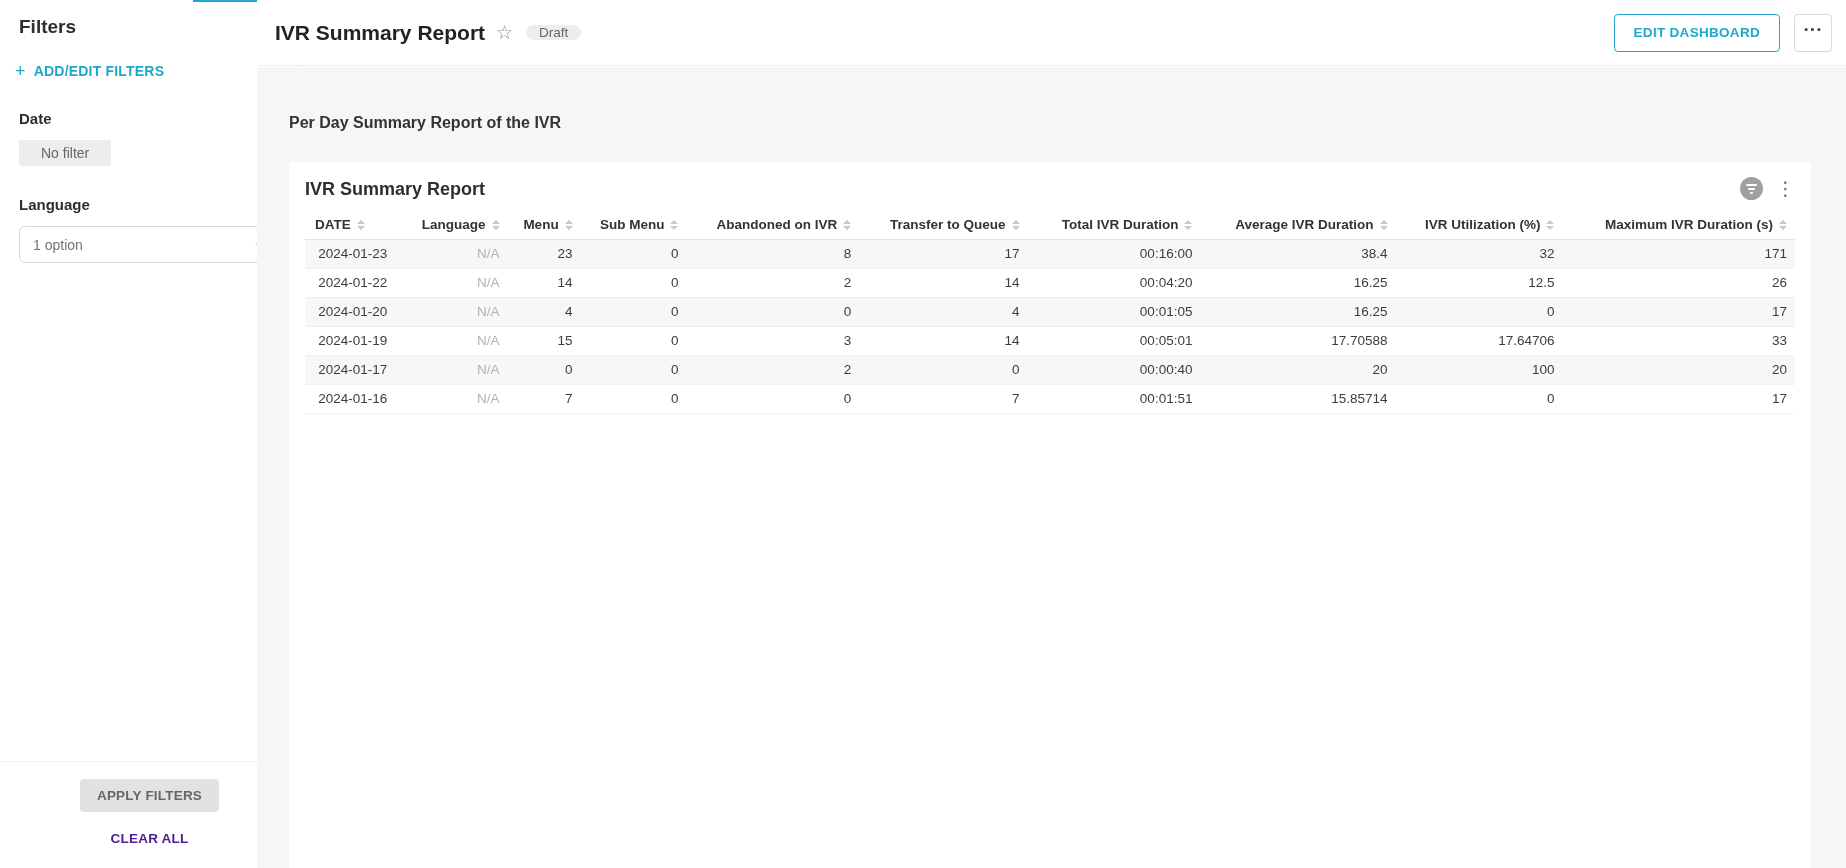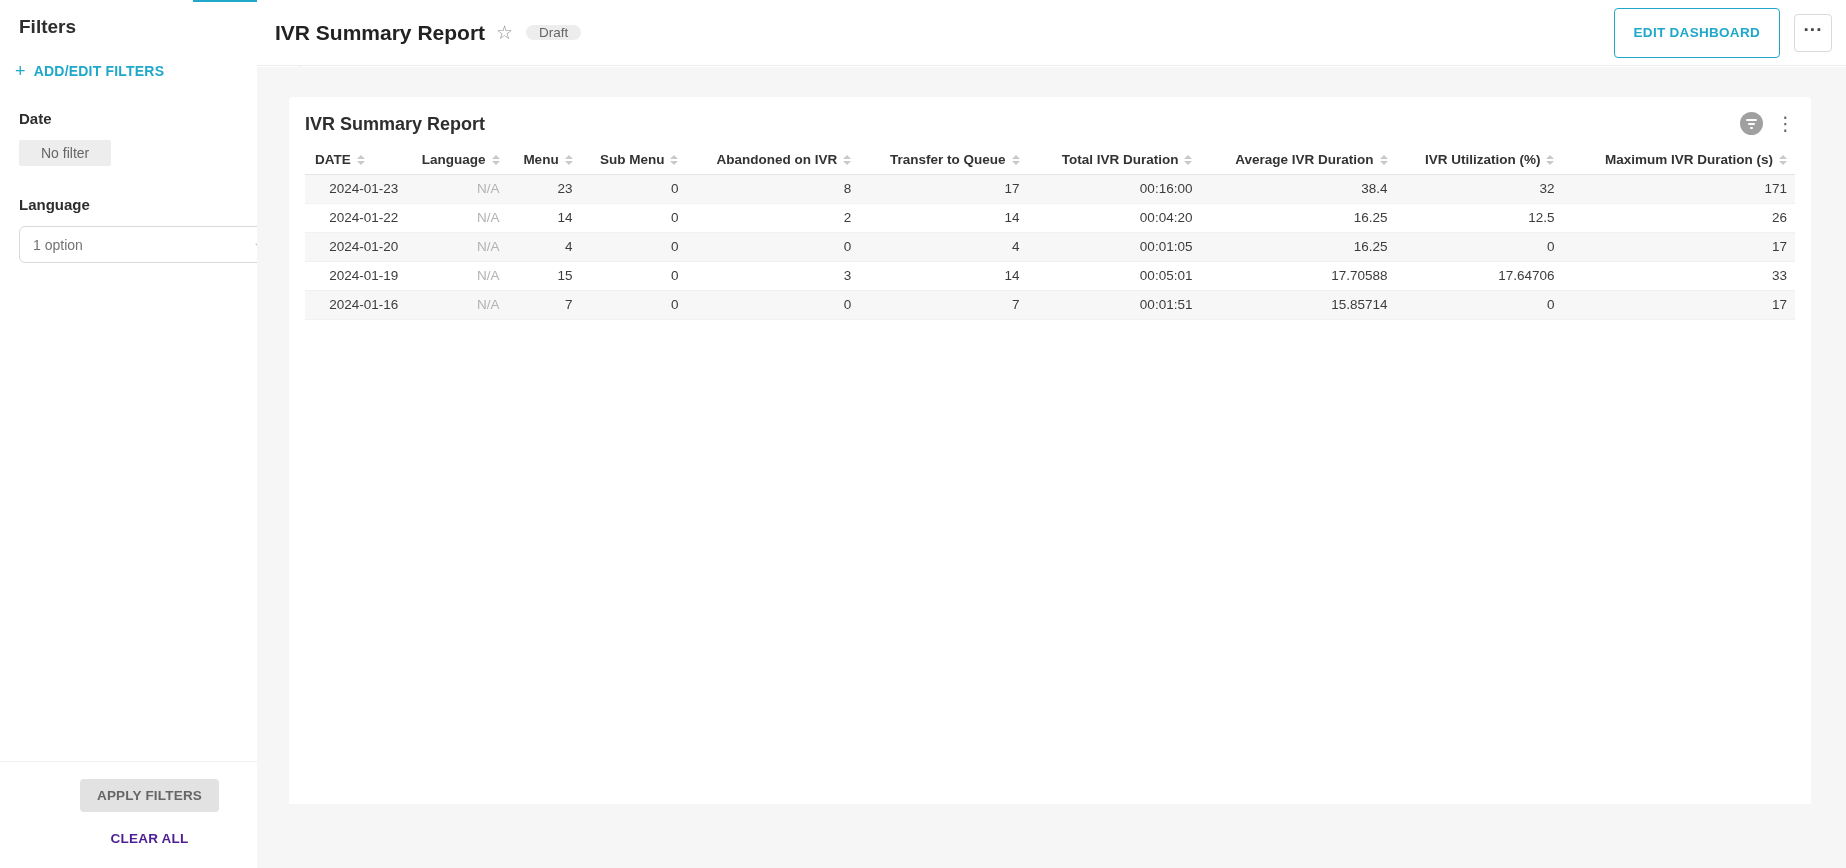--- a/index.html
+++ b/index.html
@@ -93,21 +93,21 @@
     margin-left: 13px;
     background: #ededed; color: #666;
     font-size: 13.5px; padding: 0 13px; border-radius: 13px;
   }
   .header-spacer { flex: 1; }
   .edit-dash-btn {
     background: #fff; color: #1fa8c9;
     border: 1px solid #1fa8c9; border-radius: 4px;
     font-family: inherit;
     font-size: 13.5px; font-weight: 700; letter-spacing: 0.3px;
-    height: 50px; padding: 0 19px; cursor: pointer;
+    height: 38px; padding: 0 19px; cursor: pointer;
   }
   .more-btn {
     margin-left: 14px;
     width: 38px; height: 38px;
     background: #fff; border: 1px solid #d9d9d9; border-radius: 4px;
     font-family: inherit;
     font-size: 19px; font-weight: 700; color: #444;
     line-height: 1; cursor: pointer;
     display: flex; align-items: center; justify-content: center;
     padding-bottom: 7px;
@@ -168,21 +168,21 @@
     border-left: 4px solid transparent; border-right: 4px solid transparent;
     border-top: 4px solid #c9c9c9;
   }
   .data-table td {
     font-size: 13.5px; color: #3c3c3c;
     padding: 5px 8px; line-height: 18px;
     border-bottom: 1px solid #f1f1f1;
     white-space: nowrap; overflow: hidden;
   }
   .data-table td.right { text-align: right; }
-  .data-table td.left { text-align: right; }
+  .data-table td.left { text-align: center; }
   .data-table td.na { color: #b3b3b3; }
   .data-table tbody tr:nth-child(odd) { background: #f7f7f7; }
   th.left .th-inner, td.left { padding-left: 2px; }
 </style>
 </head>
 <body>
 
 <aside class="sidebar">
   <div class="sidebar-topline"></div>
   <div class="sidebar-head">
@@ -214,20 +214,21 @@
   <header class="header">
     <div class="page-title">IVR Summary Report</div>
     <span class="star-icon">☆</span>
     <span class="status-badge">Draft</span>
     <div class="header-spacer"></div>
     <button class="edit-dash-btn">EDIT DASHBOARD</button>
     <button class="more-btn">···</button>
   </header>
 
   <section class="dash">
+    <div class="description">Per Day Summary Report of the IVR</div>
 
     <div class="card">
       <div class="card-head">
         <div class="card-title">IVR Summary Report</div>
         <div class="card-tools">
           <div class="filter-indicator">
             <span class="fi-1"></span>
               <span class="fi-2"></span>
               <span class="fi-3"></span>
           </div>
@@ -373,20 +374,32 @@
               <td class="right">15</td>
               <td class="right">0</td>
               <td class="right">3</td>
               <td class="right">14</td>
               <td class="right">00:05:01</td>
               <td class="right">17.70588</td>
               <td class="right">17.64706</td>
               <td class="right">33</td>
             </tr>
             <tr>
+              <td class="left">2024-01-17</td>
+              <td class="right na">N/A</td>
+              <td class="right">0</td>
+              <td class="right">0</td>
+              <td class="right">2</td>
+              <td class="right">0</td>
+              <td class="right">00:00:40</td>
+              <td class="right">20</td>
+              <td class="right">100</td>
+              <td class="right">20</td>
+            </tr>
+            <tr>
               <td class="left">2024-01-16</td>
               <td class="right na">N/A</td>
               <td class="right">7</td>
               <td class="right">0</td>
               <td class="right">0</td>
               <td class="right">7</td>
               <td class="right">00:01:51</td>
               <td class="right">15.85714</td>
               <td class="right">0</td>
               <td class="right">17</td>

